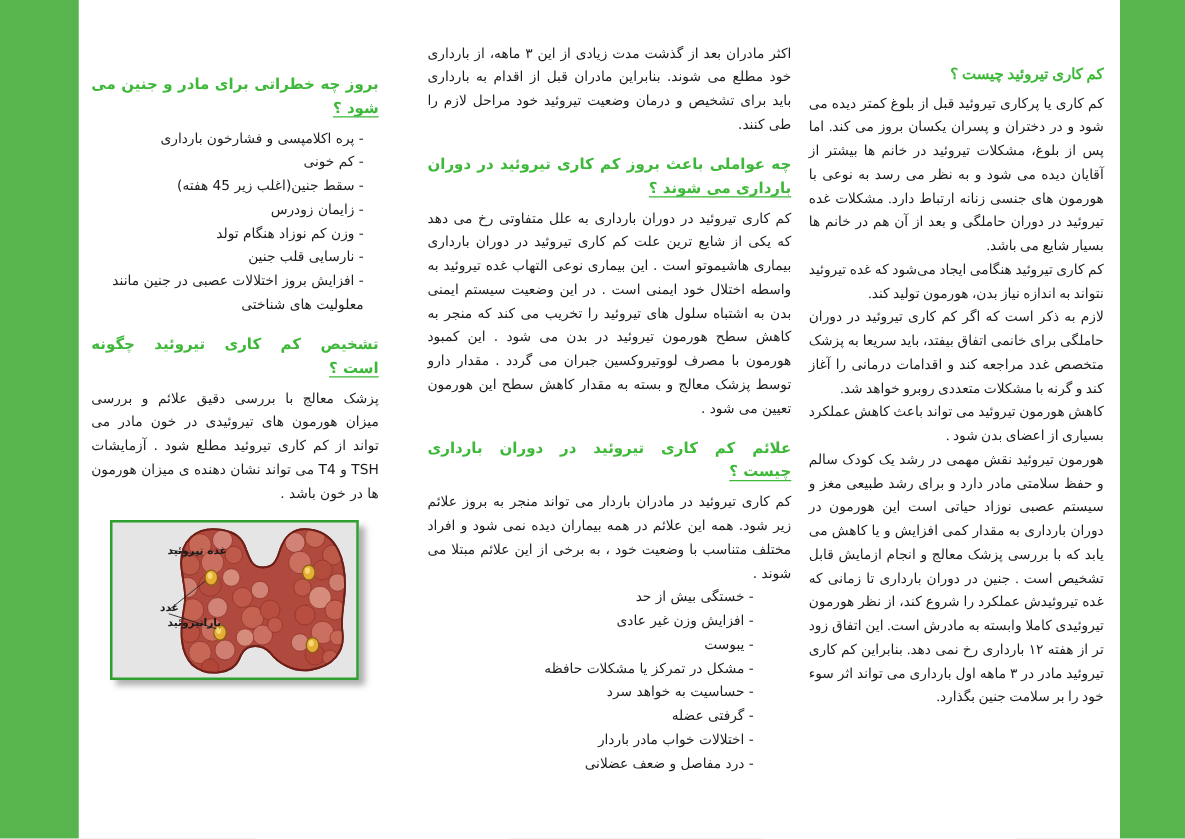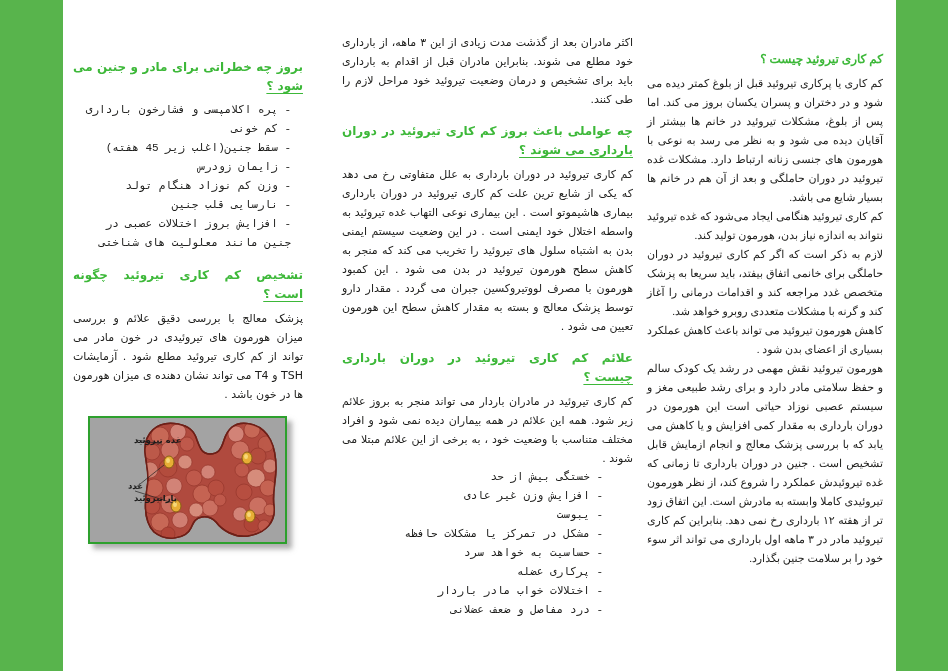--- a/index.html
+++ b/index.html
@@ -13,25 +13,25 @@
   .col-2{right:315px;width:291px;top:33px;}
   .col-3{right:645px;width:230px;top:58px;}
   .body{margin:0;text-align:justify;}
   .heading{margin:13px 0 5px 0;color:#3db839;font-weight:bold;font-size:12px;line-height:19px;}
   .heading.first{margin-top:0;}
   .h-line{display:block;}
   .h-line.fill{text-align:justify;text-align-last:justify;}
   .h-line.tail{text-decoration:underline;text-underline-offset:3px;}
   .h-single{display:block;text-align:right;}
   .list{margin:0;}
-  .list-item{text-align:right;font-family:Liberation Mono, monospace;}
+  .list-item{text-align:right;}
   .list-symptoms .list-item{margin-right:30px;}
   .list-risks .list-item{margin-right:12px;}
   .thyroid-figure{margin:12px 16px 0 0;width:195px;height:124px;border:2px solid #2da02d;
-        background:#a3a3a3;box-shadow:5px 5px 5px rgba(110,110,110,.55);position:relative;}
+        background:#e5e5e5;box-shadow:5px 5px 5px rgba(110,110,110,.55);position:relative;}
   .thyroid-figure svg{display:block;}
   .fig-label{font-size:8.5px;font-weight:bold;fill:#1a1a1a;}
 </style>
 </head>
 <body>
 
 <div class="page">
 
   <div class="bar bar-left"></div>
   <div class="bar bar-right"></div>
@@ -58,21 +58,21 @@
       <span class="h-line fill">علائم کم کاری تیروئید در دوران بارداری</span>
       <span class="h-line tail">چیست ؟</span>
     </h2>
     <p class="body">کم کاری تیروئید در مادران باردار می تواند منجر به بروز علائم زیر شود.  همه این علائم در همه بیماران دیده نمی شود و افراد مختلف متناسب با وضعیت خود ، به برخی از این علائم مبتلا می شوند .</p>
     <div class="list list-symptoms">
       <div class="list-item">- خستگی بیش از حد</div>
       <div class="list-item">- افزایش وزن غیر عادی</div>
       <div class="list-item">- یبوست</div>
       <div class="list-item">- مشکل در تمرکز یا مشکلات حافظه</div>
       <div class="list-item">- حساسیت به خواهد سرد</div>
-      <div class="list-item">- پرکاری عضله</div>
+      <div class="list-item">- گرفتی عضله</div>
       <div class="list-item">- اختلالات خواب مادر باردار</div>
       <div class="list-item">- درد مفاصل و ضعف عضلانی</div>
     </div>
   </section>
 
   <section class="col col-3">
     <h2 class="heading first">
       <span class="h-line fill">بروز چه خطراتی برای مادر و جنین می</span>
       <span class="h-line tail">شود ؟</span>
     </h2>

